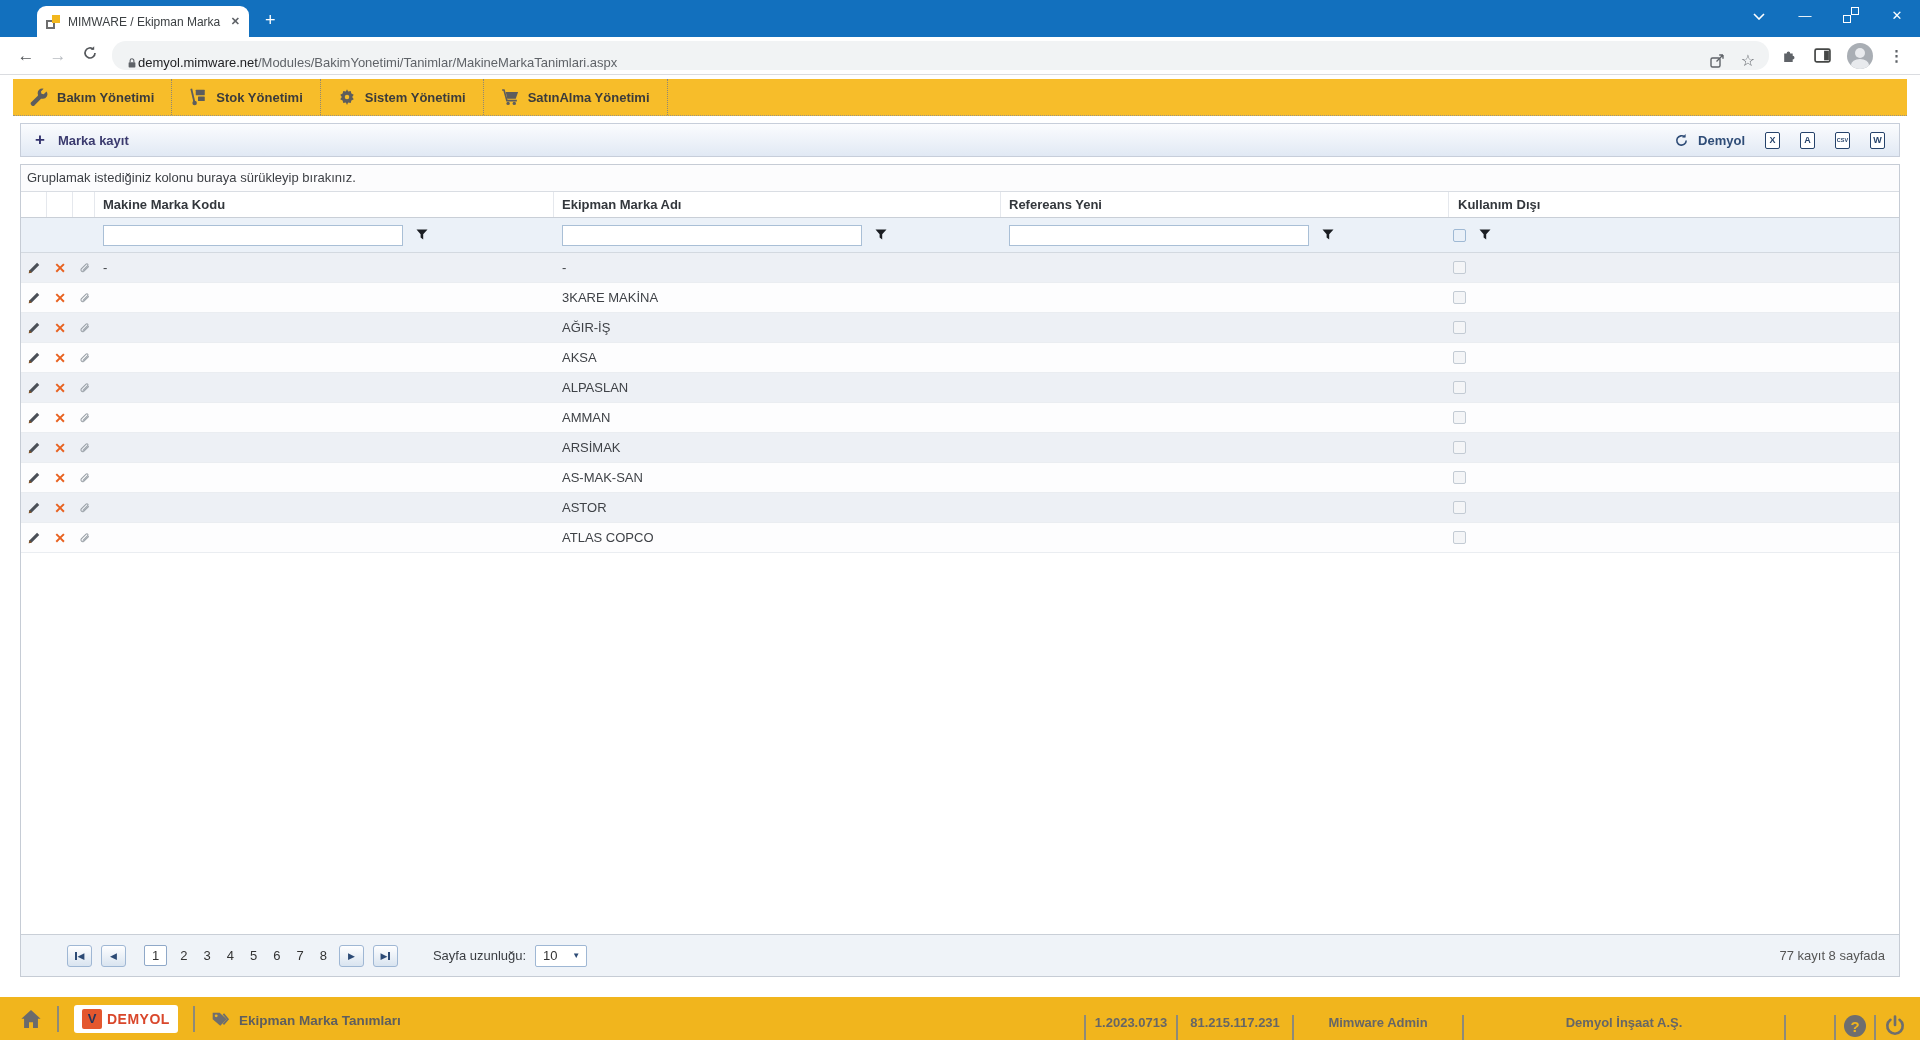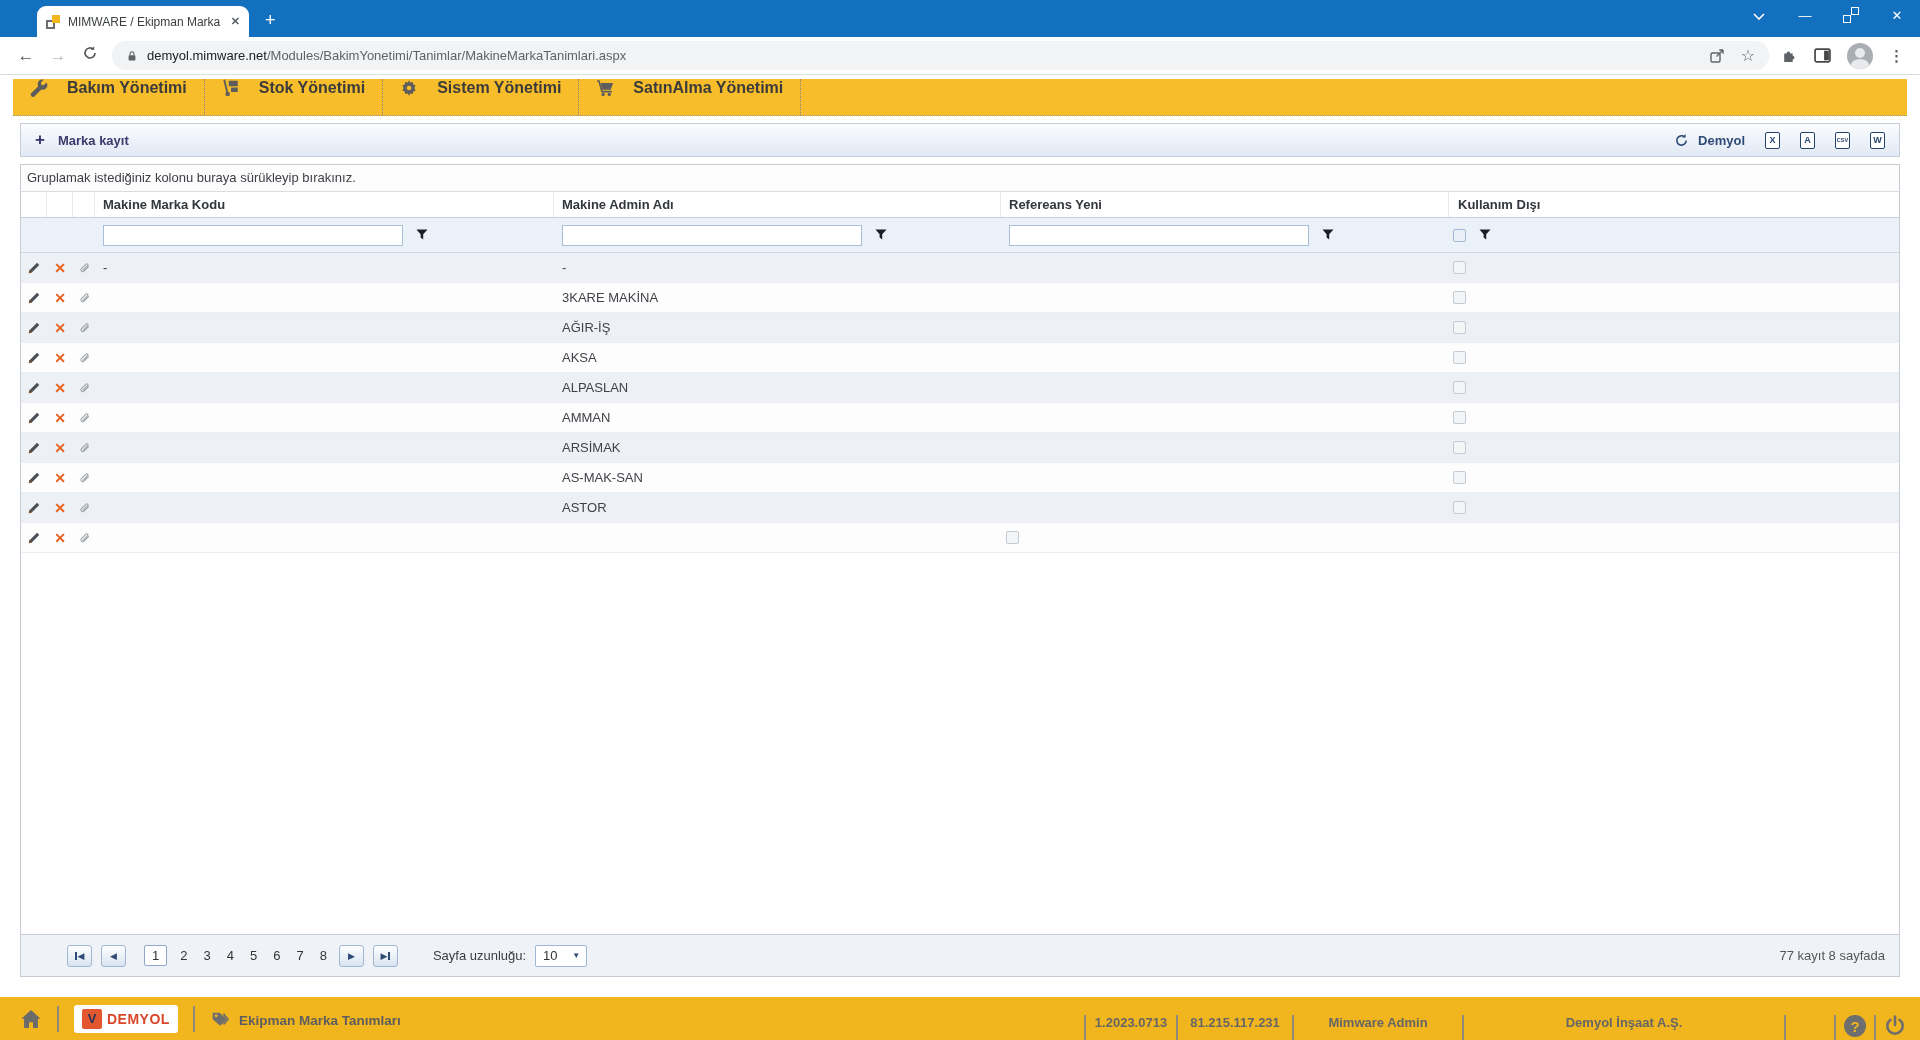--- a/index.html
+++ b/index.html
@@ -19,35 +19,35 @@
   .win-controls { position:absolute; right:0; top:0; height:30px; display:flex; align-items:center; }
   .win-btn { width:46px; text-align:center; color:#fff; font-size:13px; }
   .restore-ic { position:relative; width:11px; height:11px; margin:0 auto; }
   .restore-ic .r1 { position:absolute; right:0; top:0; width:8px; height:8px; border:1px solid #fff; }
   .restore-ic .r2 { position:absolute; left:0; bottom:0; width:8px; height:8px; border:1px solid #fff; background:#1270BE; }
 
   .browser-bar { height:38px; background:#fff; border-bottom:1px solid #DADCE0; display:flex; align-items:center; padding:0 10px; }
   .nav-ic { width:32px; text-align:center; font-size:17px; color:#55585c; }
   .nav-ic.disabled { color:#B8BCC1; }
   .urlbar { flex:1; height:29px; background:#F1F3F4; border-radius:14px; margin:0 12px 0 6px;
-            display:flex; align-items:center; padding:0 14px; gap:9px; font-size:13px; }
+            display:flex; align-items:flex-end; padding:0 14px; font-size:13px; }
   .url-host { color:#202124; } .url-path { color:#5f6368; }
   .url-actions { margin-left:auto; display:flex; align-items:center; gap:16px; }
   .chrome-right { display:flex; align-items:center; gap:16px; padding-right:6px; }
   .star { font-size:16px; color:#5f6368; }
   .avatar { width:26px; height:26px; border-radius:50%; background:#A9AEB4; position:relative; overflow:hidden; }
   .avatar .head { position:absolute; left:8px; top:5px; width:10px; height:10px; border-radius:50%; background:#E8EAED; }
   .avatar .body { position:absolute; left:4px; top:16px; width:18px; height:12px; border-radius:50%; background:#E8EAED; }
   .kebab { color:#5f6368; font-size:15px; font-weight:bold; letter-spacing:0; }
 
   
   .page { padding:4px 13px 0; }
   .menubar { height:37px; background:#F7BD2A; border-bottom:1px dotted #9c9482; display:flex; }
-  .menu-tab { display:flex; gap:19px; padding:0 17px; border-right:1px dotted #8F8875;
-              font-weight:bold; font-size:16px; color:#3b3b3b; }
+  .menu-tab { display:flex; align-items:center; gap:9px; padding:0 17px; border-right:1px dotted #8F8875;
+              font-weight:bold; font-size:13px; color:#3b3b3b; }
 
   .app-toolbar { margin:7px 7px 0; height:34px; border:1px solid #C7CEDA;
                  background:linear-gradient(#FBFCFE,#E1E9F4); display:flex; align-items:center; padding:0 14px; }
   .new-record { display:flex; align-items:center; gap:13px; color:#3A3A6E; font-weight:bold; font-size:13px; }
   .plus-ic { font-size:17px; font-weight:bold; color:#33336E; }
   .toolbar-right { margin-left:auto; display:flex; align-items:center; gap:20px; }
   .yenile { display:flex; align-items:center; gap:9px; color:#2E4C77; font-weight:bold; font-size:13px; }
   .doc-ic { width:15px; height:17px; border:1px solid #26436B; border-radius:2px; color:#26436B;
             font-weight:bold; font-size:9px; display:grid; place-items:center; background:#fff; }
   .doc-ic.small { font-size:5.5px; }
@@ -233,21 +233,21 @@
   </div>
 
   <div class="grid">
     <div class="group-panel">Gruplamak istediğiniz kolonu buraya sürükleyip bırakınız.</div>
 
     <div class="hdr">
       <div class="c1"></div>
       <div class="c2"></div>
       <div class="c3"></div>
       <div class="col-kod">Makine Marka Kodu</div>
-      <div class="col-adi">Makine Admin Adı</div>
+      <div class="col-adi">Ekipman Marka Adı</div>
       <div class="col-ref">Refereans Yeni</div>
       <div class="col-kul">Kullanım Dışı</div>
     </div>
 
     <div class="filter-row">
       <div class="c1" style="border:none"></div>
         <div class="c2" style="border:none"></div>
         <div class="c3" style="border:none"></div>
       <div class="col-kod" style="border:none">
         <input class="f-input" style="">
@@ -500,20 +500,21 @@
     </div>
     <div class="c2" style="border:none">
             <span class="x-ic">✕</span>
           </div>
     <div class="c3" style="border:none">
       <svg width="14" height="14" viewBox="0 0 16 16">
               <path d="M13.2 6.3l-5.5 5.5a2 2 0 0 1-2.8-2.8l5.5-5.5a1.25 1.25 0 0 1 1.8 1.8L6.9 10.6" stroke="#99a0a7" fill="none" stroke-width="1.2" stroke-linecap="round"></path>
             </svg>
     </div>
     <div class="col-kod" style="border:none"></div>
+    <div class="col-adi" style="border:none">ATLAS COPCO</div>
     <div class="col-ref" style="border:none"></div>
     <div class="col-kul">
             <span class="cb"></span>
           </div>
   </div>
 </div>
     <div class="grid-filler"></div>
 
     <div class="pager">
       <span class="pg-btn"><span class="pg-bar"></span>◀</span>

